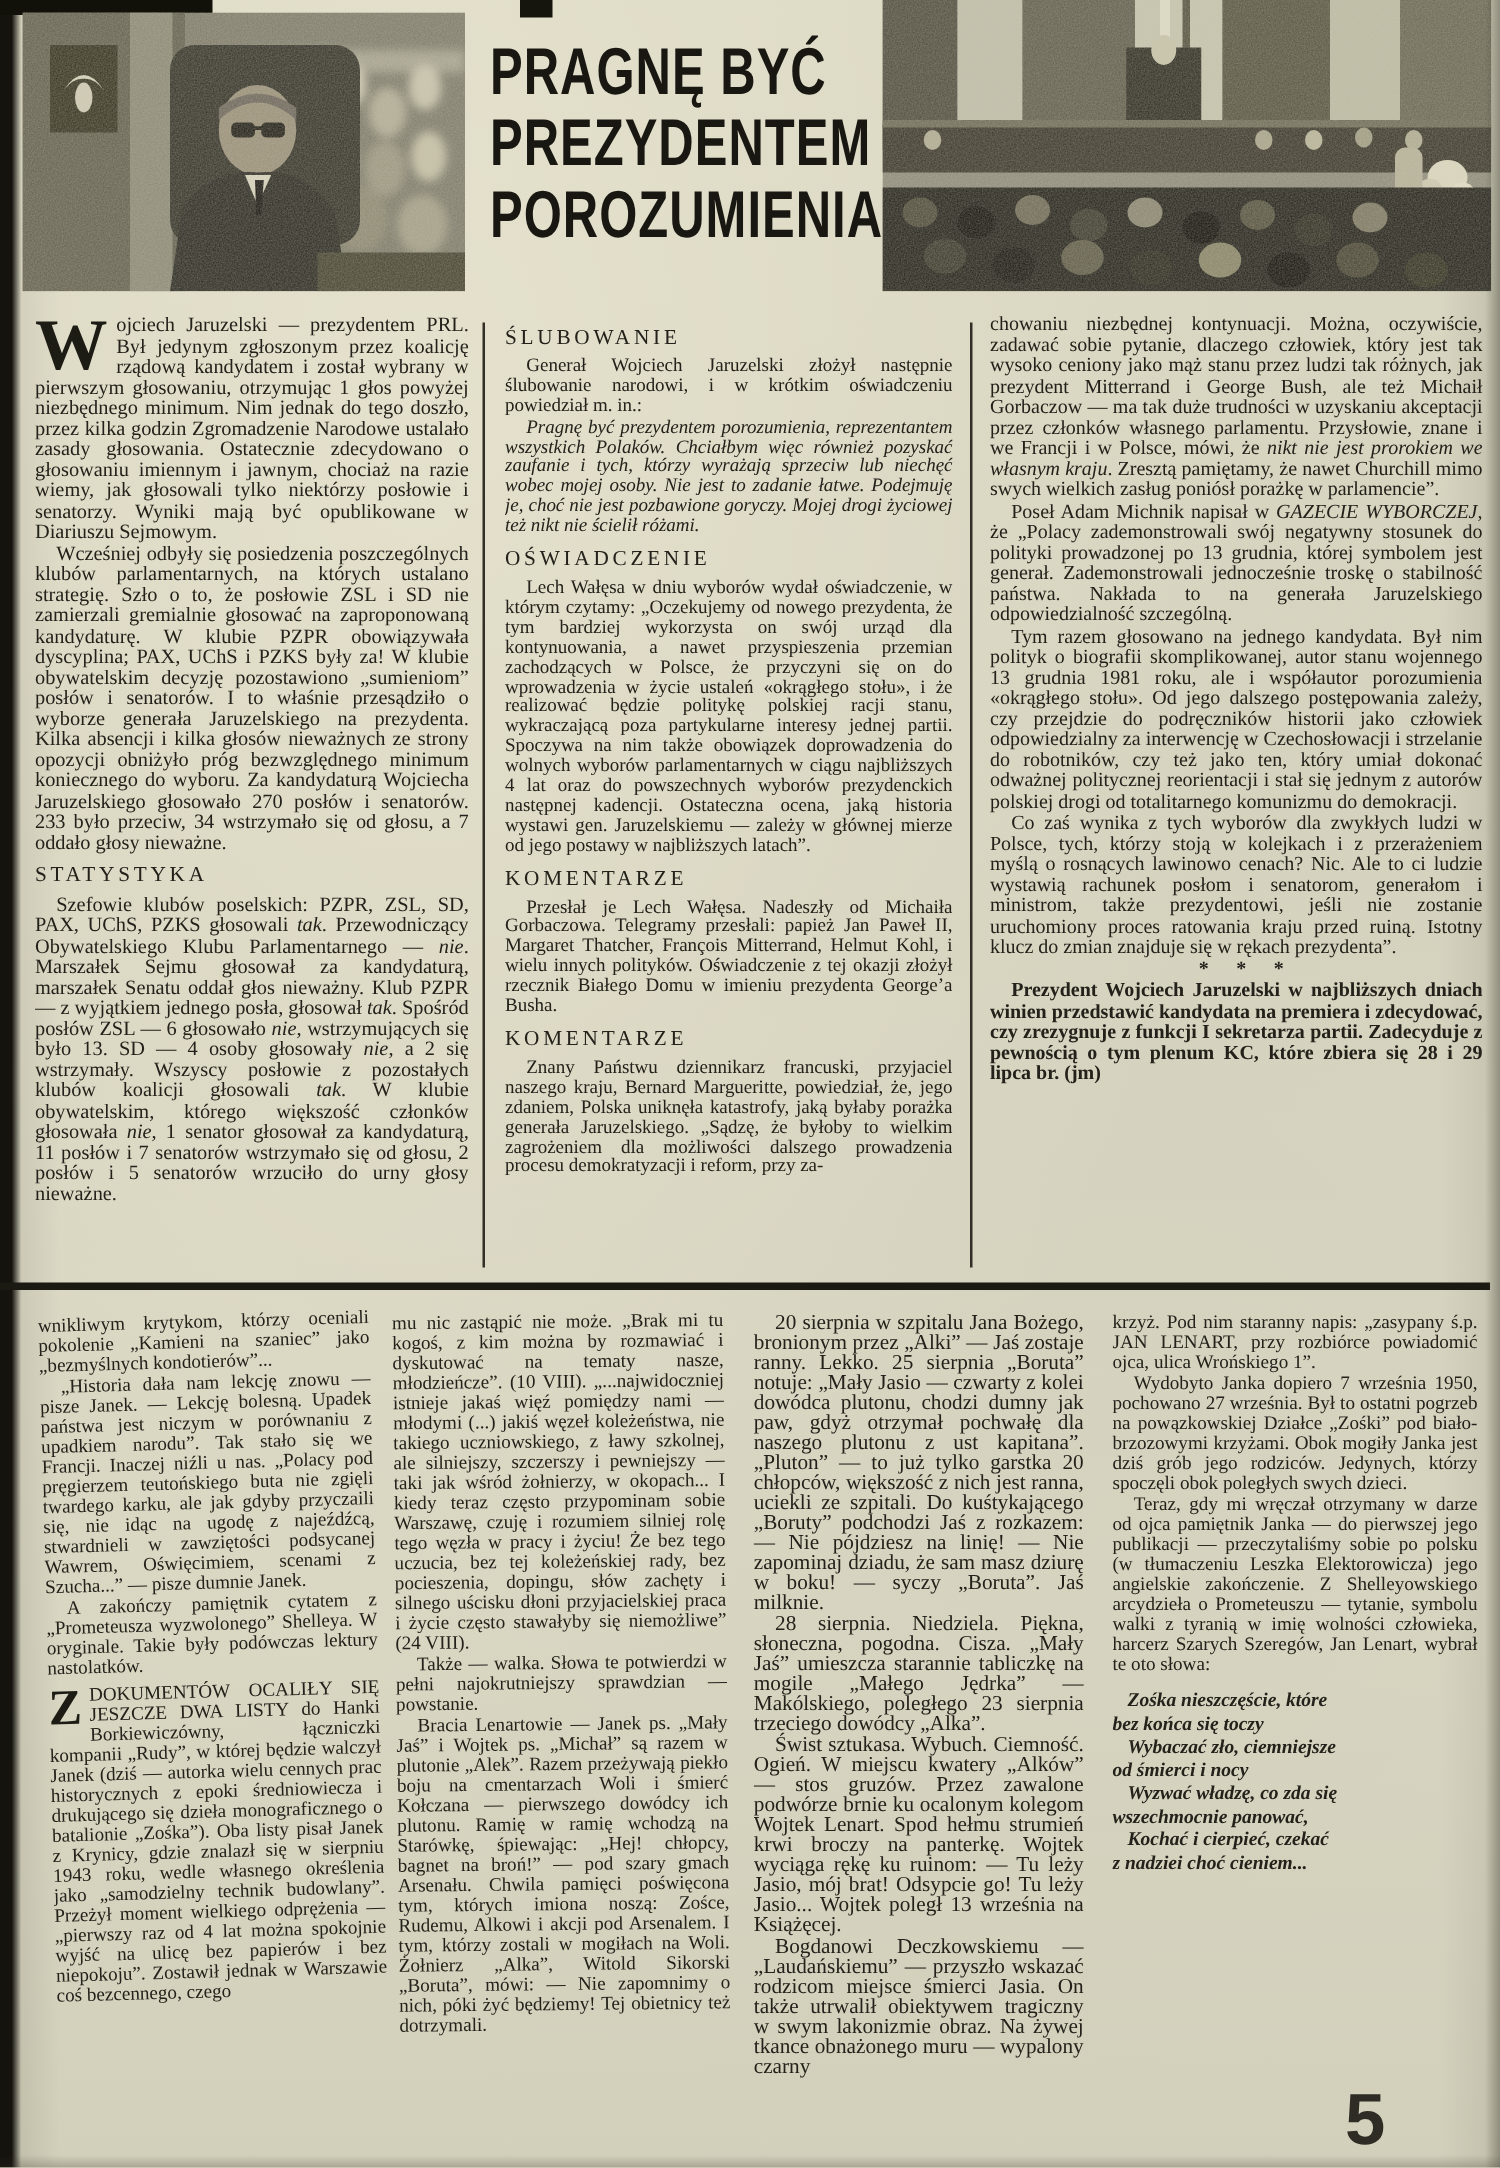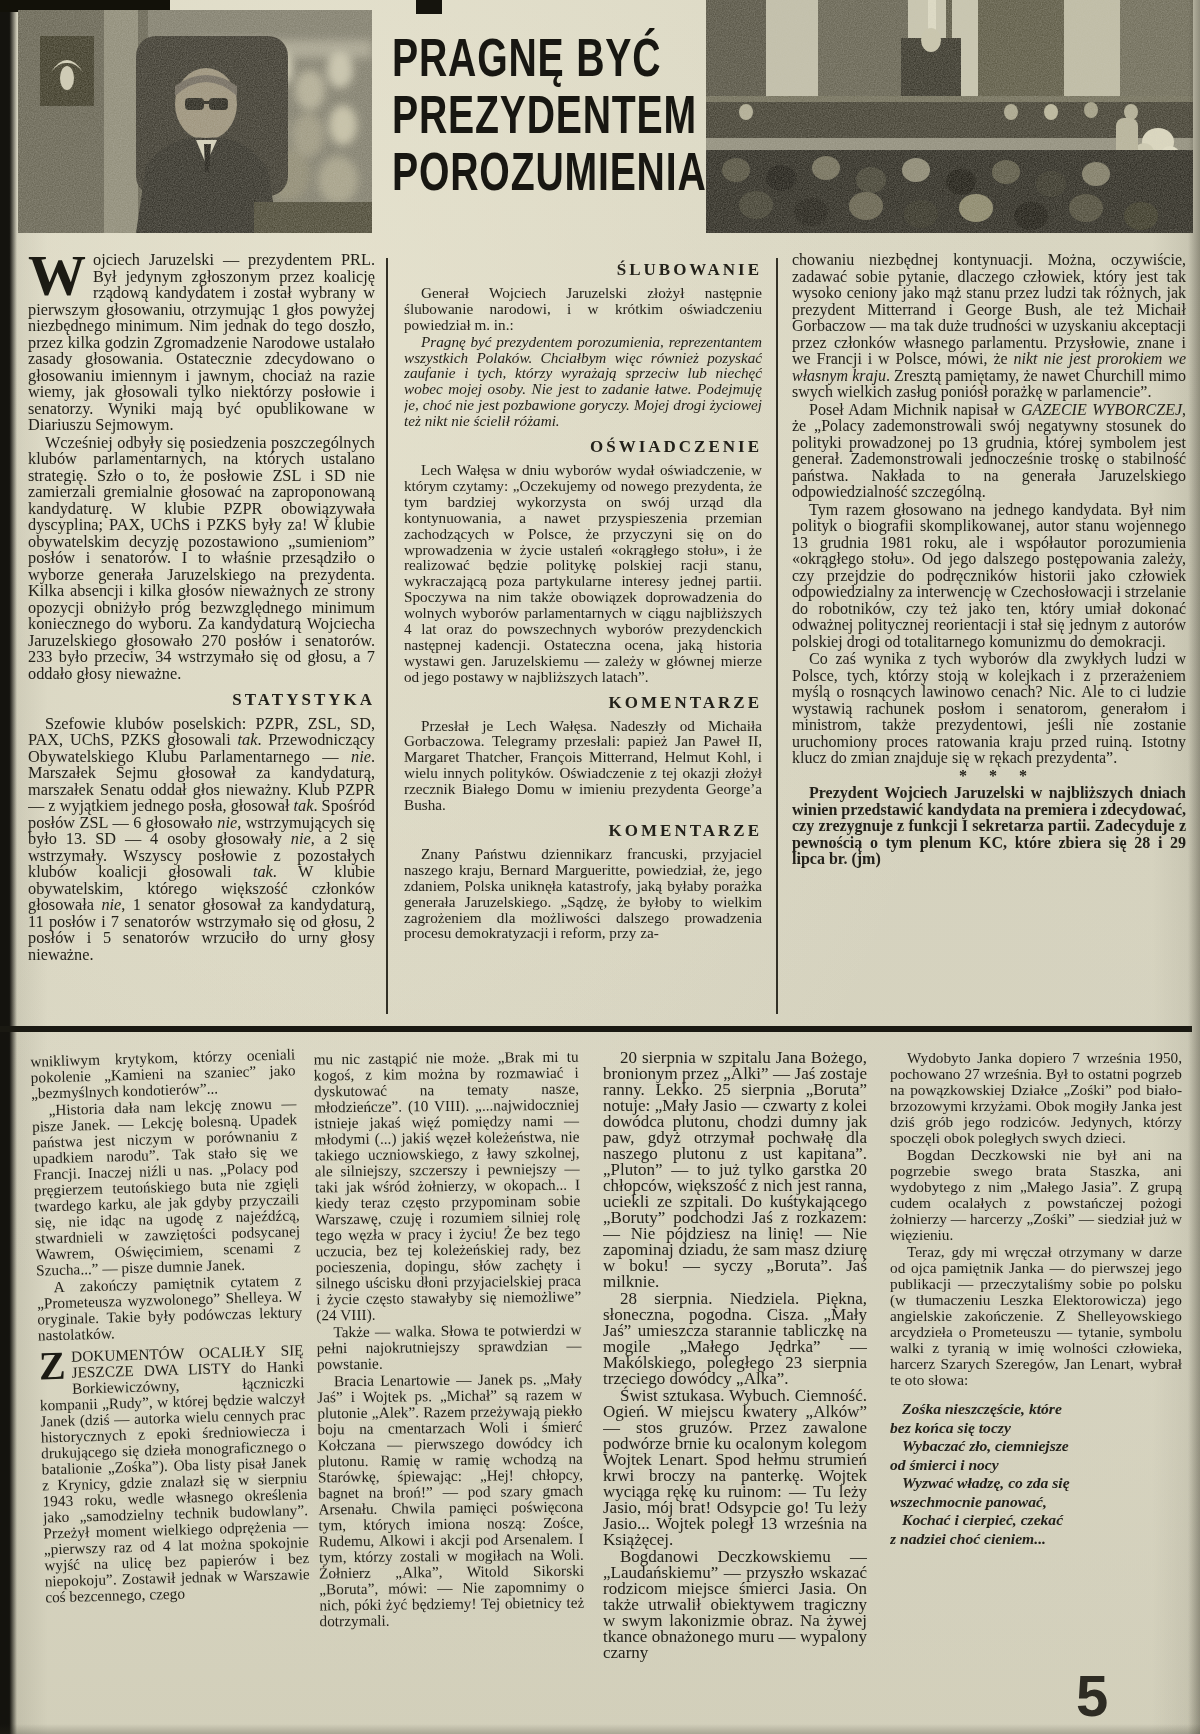--- a/index.html
+++ b/index.html
@@ -45,21 +45,21 @@
   .col{position:absolute;overflow:hidden;text-align:justify;}
   .col p{margin:0 0 1px 0;text-indent:17px;}
   .col p.noindent{text-indent:0;}
   #u-col1{left:28px;top:252px;width:347px;height:768px;font-size:16.3px;line-height:16.5px;}
   #u-col2{left:404px;top:252px;width:358px;height:768px;font-size:15.2px;line-height:15.9px;}
   #u-col3{left:792px;top:252px;width:394px;height:768px;font-size:16px;line-height:16.5px;}
   .vrule{position:absolute;width:2px;background:#323026;}
   #vrule1{left:386px;top:258px;height:756px;}
   #vrule2{left:776px;top:258px;height:756px;}
 
-  h3.sec{margin:10px 0 7px 0;text-align:right;font-size:17px;letter-spacing:3px;font-weight:700;text-indent:0;}
+  h3.sec{margin:10px 0 7px 0;text-align:left;font-size:17px;letter-spacing:3px;font-weight:400;text-indent:0;}
   .dropcap{float:left;font-weight:700;font-size:58px;line-height:44px;padding:2px 7px 0 0;color:#1c1b14;}
   .dropcap2{float:left;font-weight:700;font-size:40px;line-height:32px;padding:1px 6px 0 0;color:#1c1b14;}
   .pullquote{font-style:italic;}
   .stars{text-align:center;letter-spacing:9px;font-weight:700;text-indent:0;margin:4px 0 4px 0;}
   .boldpara{font-weight:700;}
 
   .thick-rule{position:absolute;left:0;top:1026px;width:1192px;height:6px;background:#1a1912;}
 
   #l-colA{left:30px;top:1050px;width:265px;height:660px;font-size:15.3px;line-height:16px;transform:rotate(-1.6deg);transform-origin:50% 0;}
   #l-colB{left:317px;top:1050px;width:265px;height:660px;font-size:15.3px;line-height:16px;transform:rotate(-.6deg);}
@@ -239,22 +239,22 @@
   </div>
 
   <div class="col" id="l-colC">
     <p>20 sierpnia w szpitalu Jana Bożego, bronionym przez „Alki” — Jaś zostaje ranny. Lekko. 25 sierpnia „Boruta” notuje: „Mały Jasio — czwarty z kolei dowódca plutonu, chodzi dumny jak paw, gdyż otrzymał pochwałę dla naszego plutonu z ust kapitana”. „Pluton” — to już tylko garstka 20 chłopców, większość z nich jest ranna, uciekli ze szpitali. Do kuśtykającego „Boruty” podchodzi Jaś z rozkazem: — Nie pójdziesz na linię! — Nie zapominaj dziadu, że sam masz dziurę w boku! — syczy „Boruta”. Jaś milknie.</p>
     <p>28 sierpnia. Niedziela. Piękna, słoneczna, pogodna. Cisza. „Mały Jaś” umieszcza starannie tabliczkę na mogile „Małego Jędrka” — Makólskiego, poległego 23 sierpnia trzeciego dowódcy „Alka”.</p>
     <p>Świst sztukasa. Wybuch. Ciemność. Ogień. W miejscu kwatery „Alków” — stos gruzów. Przez zawalone podwórze brnie ku ocalonym kolegom Wojtek Lenart. Spod hełmu strumień krwi broczy na panterkę. Wojtek wyciąga rękę ku ruinom: — Tu leży Jasio, mój brat! Odsypcie go! Tu leży Jasio... Wojtek poległ 13 września na Książęcej.</p>
     <p>Bogdanowi Deczkowskiemu — „Laudańskiemu” — przyszło wskazać rodzicom miejsce śmierci Jasia. On także utrwalił obiektywem tragiczny w swym lakonizmie obraz. Na żywej tkance obnażonego muru — wypalony czarny</p>
   </div>
 
   <div class="col" id="l-colD">
+    <p class="noindent">krzyż. Pod nim staranny napis: „zasypany ś.p. JAN LENART, przy rozbiórce powiadomić ojca, ulica Wrońskiego 1”.</p>
     <p>Wydobyto Janka dopiero 7 września 1950, pochowano 27 września. Był to ostatni pogrzeb na powązkowskiej Działce „Zośki” pod biało-brzozowymi krzyżami. Obok mogiły Janka jest dziś grób jego rodziców. Jedynych, którzy spoczęli obok poległych swych dzieci.</p>
-    <p>Bogdan Deczkowski nie był ani na pogrzebie swego brata Staszka, ani wydobytego z nim „Małego Jasia”. Z grupą cudem ocalałych z powstańczej pożogi żołnierzy — harcerzy „Zośki” — siedział już w więzieniu.</p>
     <p>Teraz, gdy mi wręczał otrzymany w darze od ojca pamiętnik Janka — do pierwszej jego publikacji — przeczytaliśmy sobie po polsku (w tłumaczeniu Leszka Elektorowicza) jego angielskie zakończenie. Z Shelleyowskiego arcydzieła o Prometeuszu — tytanie, symbolu walki z tyranią w imię wolności człowieka, harcerz Szarych Szeregów, Jan Lenart, wybrał te oto słowa:</p>
     <div class="poem">
       <p class="v">Zośka nieszczęście, które</p>
       <p class="c">bez końca się toczy</p>
       <p class="v">Wybaczać zło, ciemniejsze</p>
       <p class="c">od śmierci i nocy</p>
       <p class="v">Wyzwać władzę, co zda się</p>
       <p class="c">wszechmocnie panować,</p>
       <p class="v">Kochać i cierpieć, czekać</p>
       <p class="c">z nadziei choć cieniem...</p>

